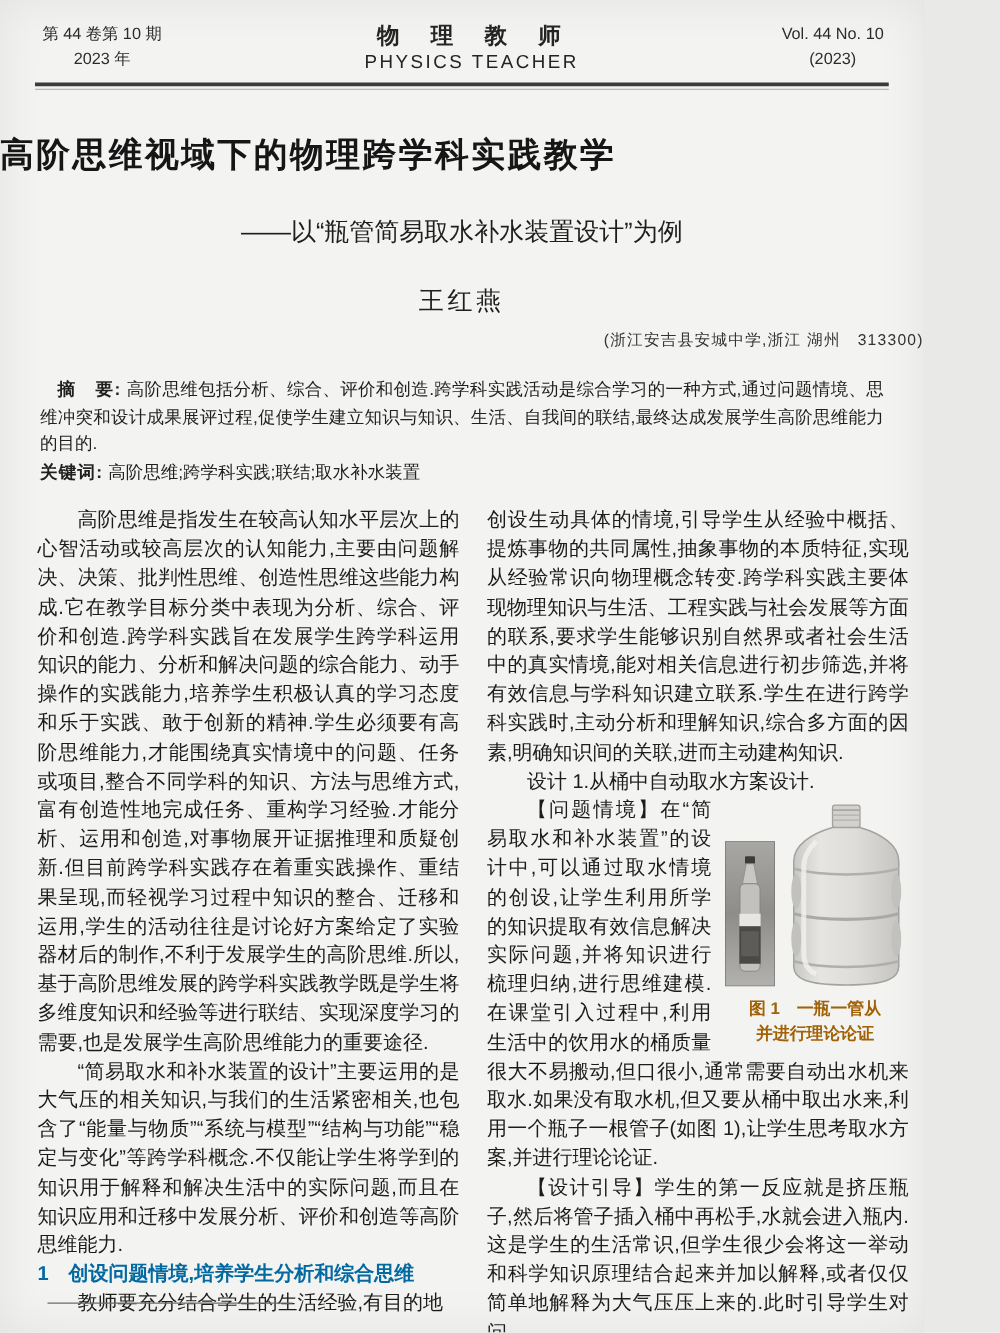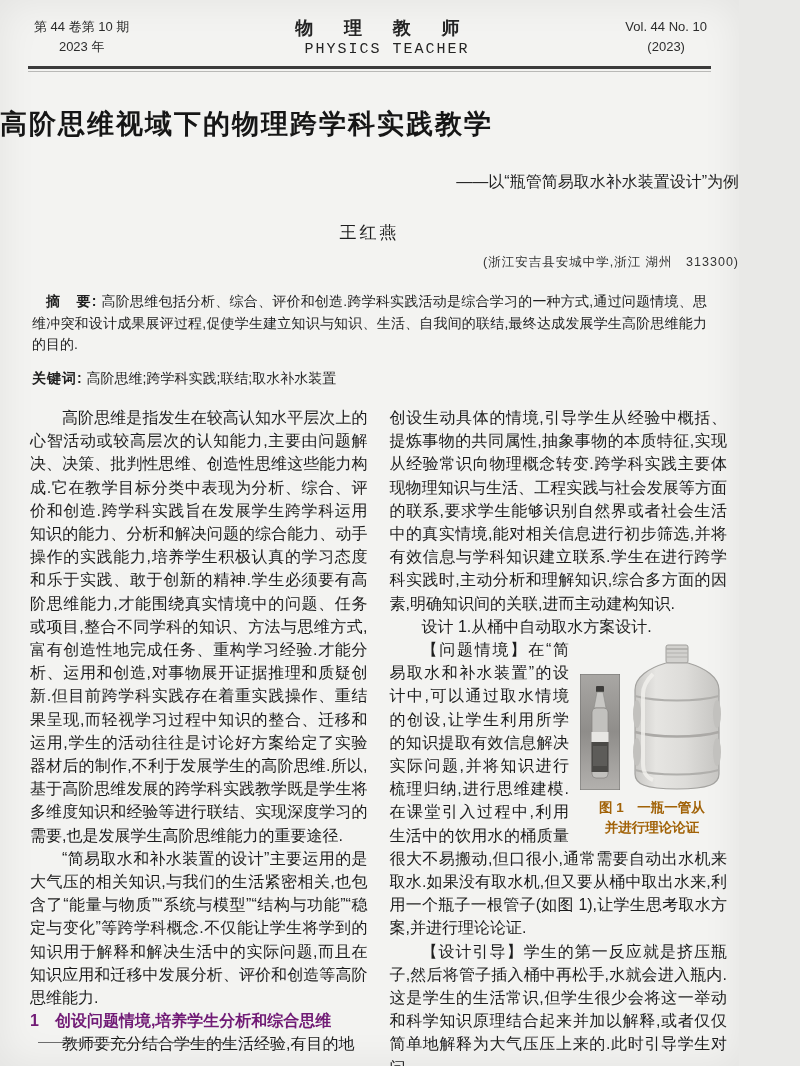--- a/index.html
+++ b/index.html
@@ -16,45 +16,45 @@
     box-shadow:inset 0 0 40px rgba(0,0,0,0.07);
     overflow:hidden;
     box-sizing:border-box;
   }
   
   .header {
     display:flex; justify-content:space-between; align-items:center;
     padding:16px 32px 4px 34px;
   }
   .header .side { font-size:13px; line-height:1.55; text-align:center; color:#2c2c2c; }
-  .header .center { text-align:right; font-family:Liberation Mono, monospace; color:#242424; }
+  .header .center { text-align:left; font-family:Liberation Sans, sans-serif; color:#242424; }
   .journal-cn { font-size:18px; font-weight:bold; letter-spacing:10px; text-indent:10px; }
   .journal-en { font-size:15px; letter-spacing:2px; margin-top:1px; }
   .head-rule {
     margin:4px 28px 0 28px;
     border-top:3px solid #3b3b3b;
     border-bottom:1px solid #b9b9b7;
     height:2px;
   }
   
   .title { margin-top:34px; font-size:27px; font-weight:bold; letter-spacing:2px; color:#161616; }
-  .subtitle { margin-top:30px; text-align:right; font-size:16px; color:#1e1e1e; }
-  .author { margin-top:28px; text-align:center; font-size:17px; letter-spacing:3px; color:#1e1e1e; }
+  .subtitle { margin-top:30px; text-align:center; font-size:20px; color:#1e1e1e; }
+  .author { margin-top:28px; text-align:center; font-size:20px; letter-spacing:3px; color:#1e1e1e; }
   .affiliation { margin-top:10px; text-align:right; font-size:12.5px; color:#333; letter-spacing:1px; }
   
   .abstract-block { margin:20px 32px 0 32px; font-size:14px; line-height:21.5px; text-align:justify; color:#1f1f1f; }
   .abstract-block .lead { text-indent:1em; }
   .abstract-block b { letter-spacing:1px; }
-  .keywords-line { margin-top:12px; }
+  .keywords-line { margin-top:1px; }
   
   .columns { display:flex; gap:22px; margin:17px 12px 0 30px; }
   .col { width:360px; font-size:16px; line-height:23.2px; text-align:justify; color:#1c1c1c; }
   .col p { margin:0; }
   .indent { text-indent:2em; }
-  .sec-heading { font-weight:bold; color:#701a75; }
+  .sec-heading { font-weight:bold; color:#0369a1; }
   
   .figure {
     float:right;
     width:150px;
     margin:6px 0 2px 8px;
     text-align:center;
   }
   .photos { display:flex; align-items:flex-end; justify-content:center; gap:9px; }
   .fig-caption { margin-top:8px; font-size:13.5px; line-height:20px; font-weight:bold; color:#a16207; }
   

